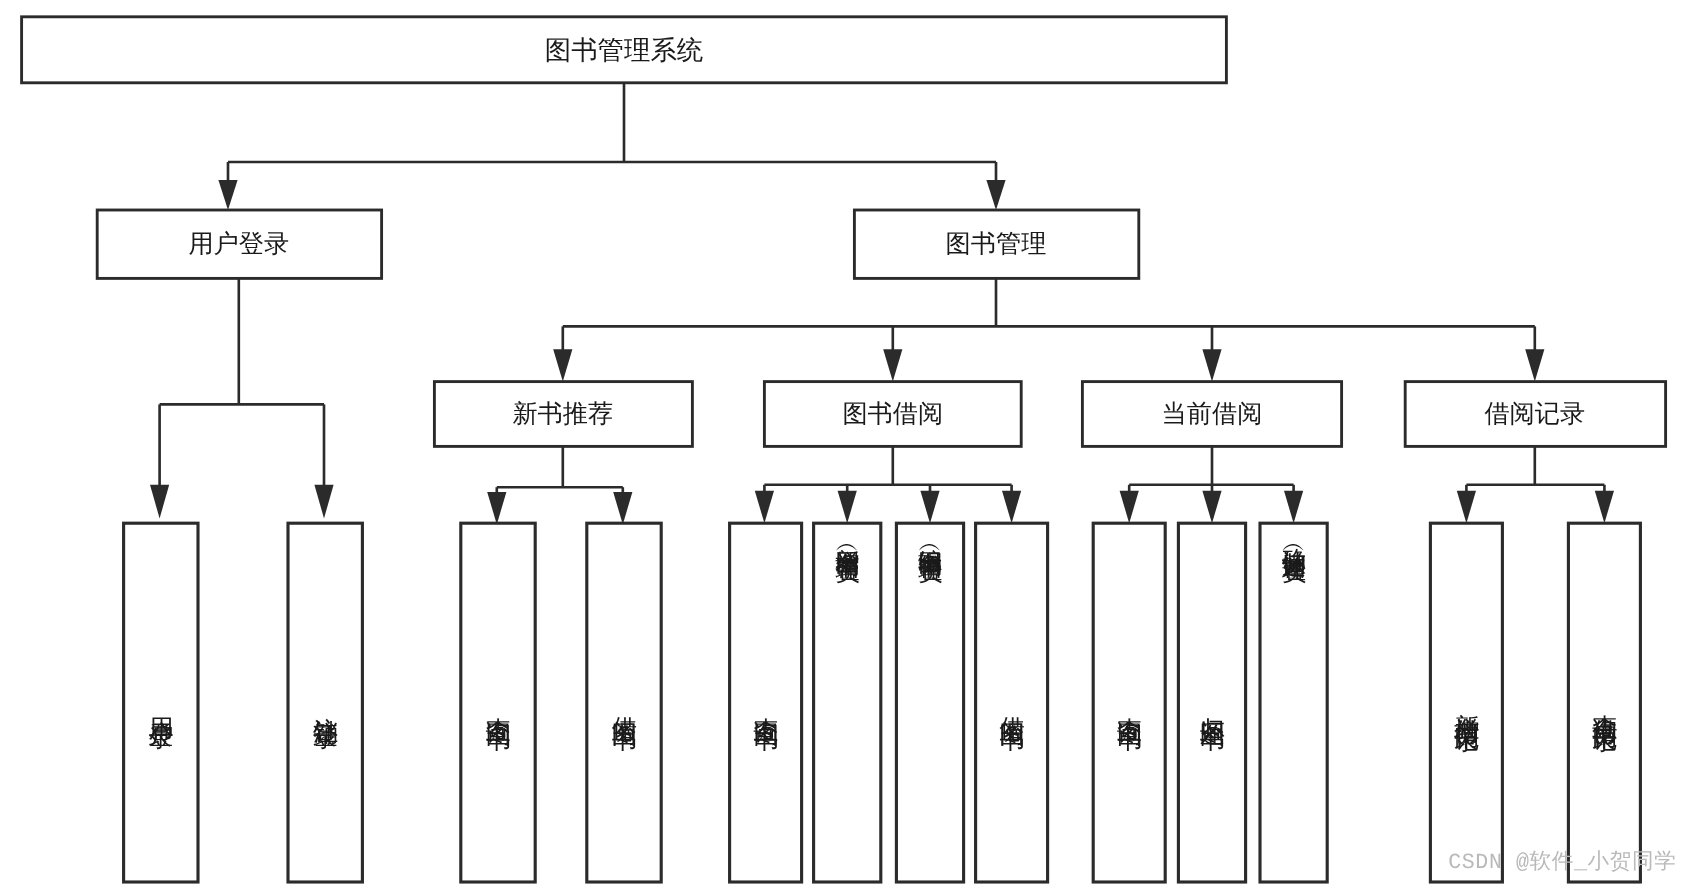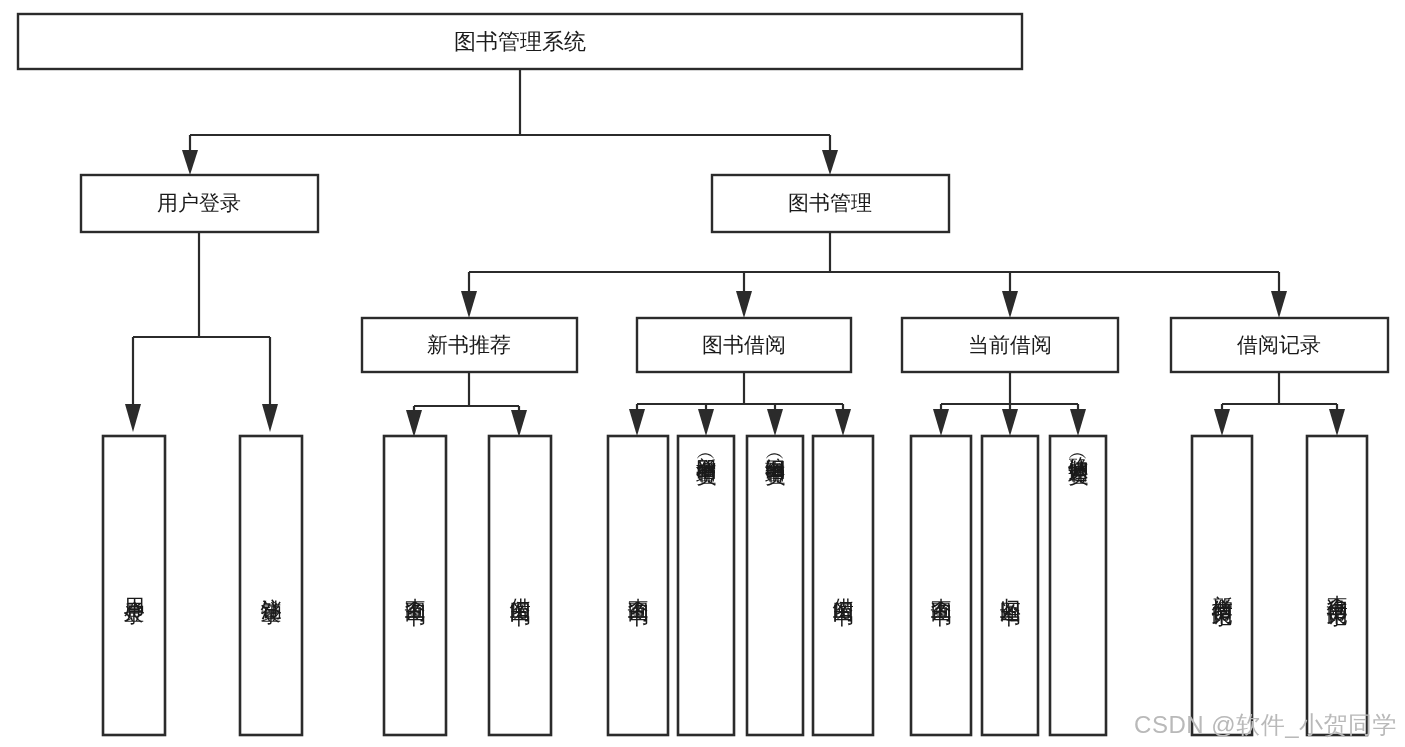--- a/index.html
+++ b/index.html
@@ -75,23 +75,23 @@
     text-align: center;
     white-space: normal;
   }
   .leaf-label.narrow {
     font-size: 20px;
     letter-spacing: 1.5px;
   }
   .watermark {
     position: absolute;
     right: 8px;
-    bottom: 6px;
-    font-family: Liberation Sans, sans-serif;
-    font-size: 24px;
+    bottom: 18px;
+    font-family: Liberation Mono, monospace;
+    font-size: 18px;
     color: #b9b9b9;
     letter-spacing: 0.5px;
     user-select: none;
     white-space: pre;
   }
 </style>
 </head>
 <body>
 
 <div id="diagram-root">

